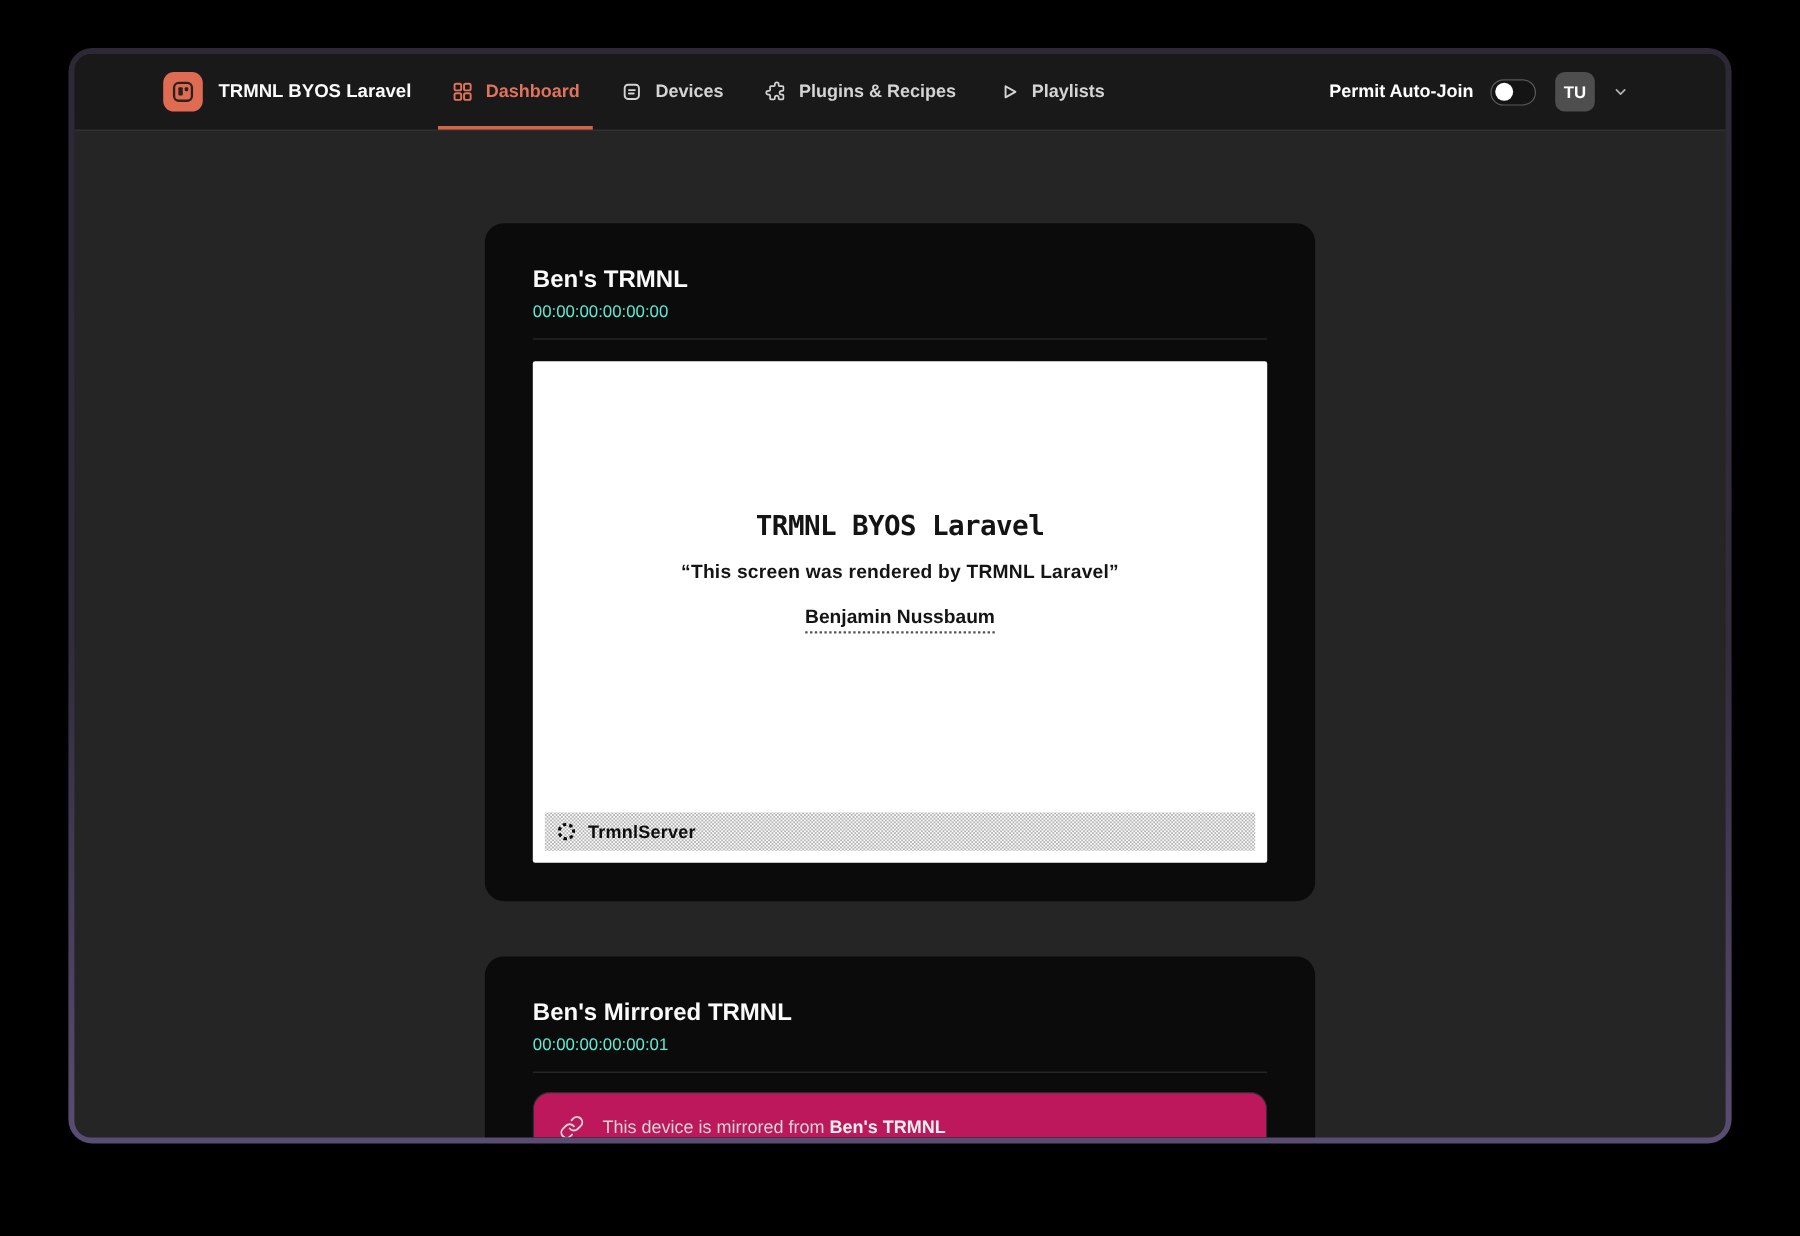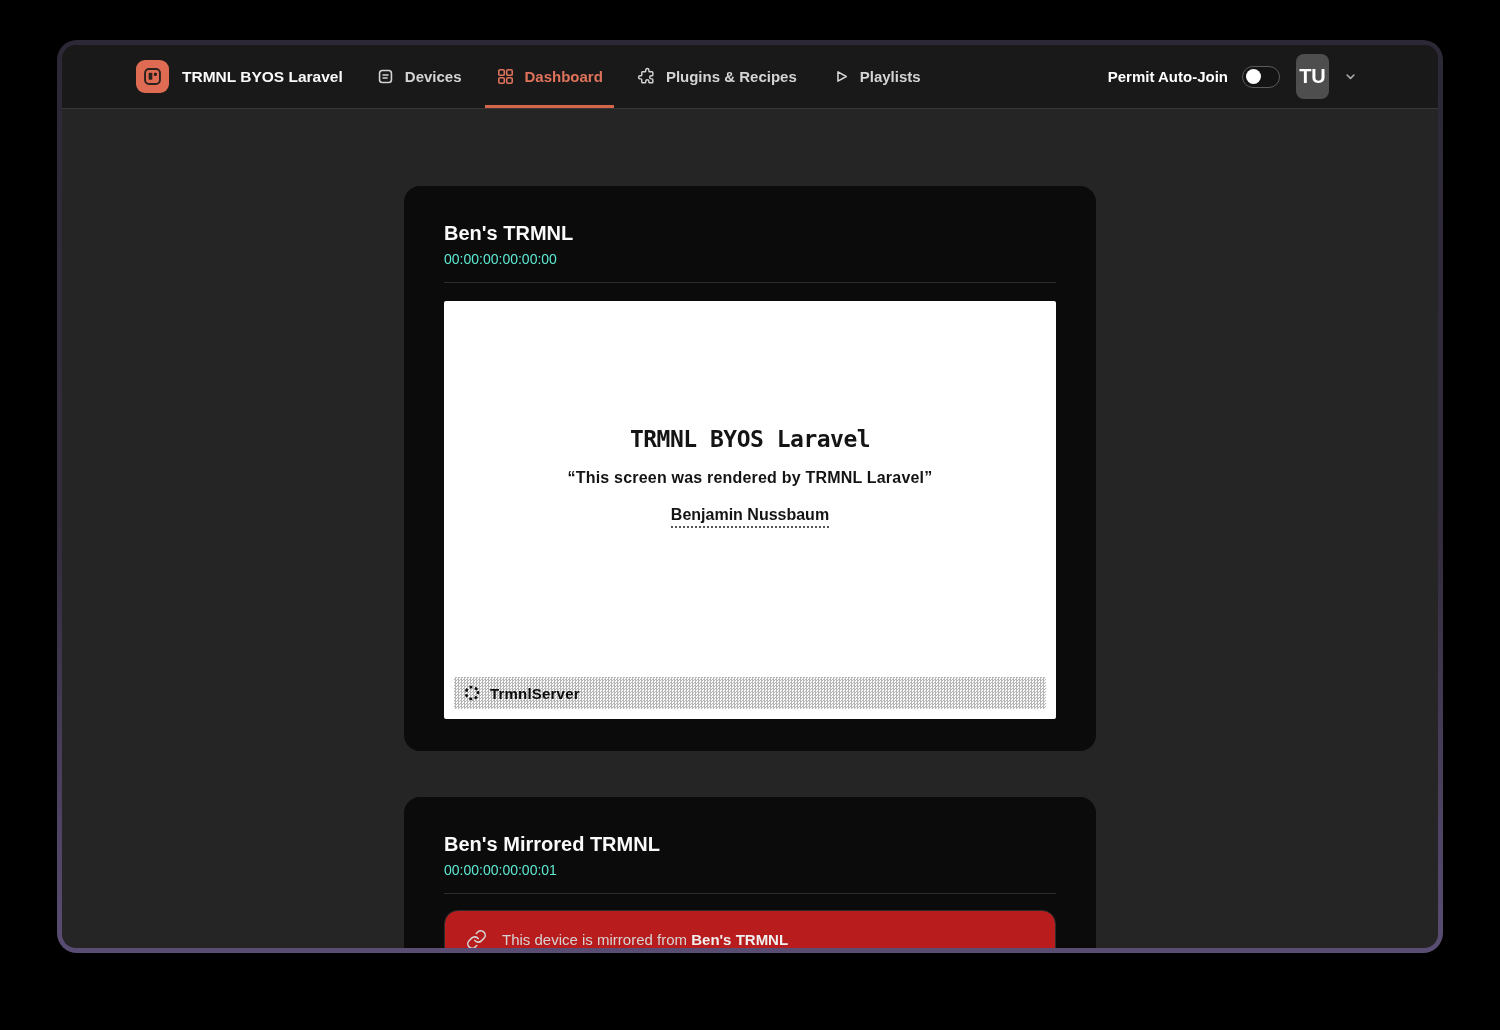--- a/index.html
+++ b/index.html
@@ -29,22 +29,22 @@
          white-space:nowrap; }
   .tab.active { color:#e0735c; border-bottom-color:#d4654a; }
   .tab svg { flex:0 0 auto; }
 
   .nav-right { display:flex; align-items:center; gap:14px; }
   .permit-label { color:#fff; font-weight:700; font-size:15px; white-space:nowrap; }
   .toggle { width:38px; height:22px; border-radius:11px; background:#141414;
             border:1.5px solid #5a5a5a; position:relative; cursor:pointer; }
   .knob { width:15px; height:15px; border-radius:50%; background:#fff;
           position:absolute; left:3px; top:2px; }
-  .avatar { width:33px; height:45px; border-radius:8px; background:#4e4e4e;
-            color:#fff; font-weight:700; font-size:20px; display:flex;
+  .avatar { width:33px; height:33px; border-radius:8px; background:#4e4e4e;
+            color:#fff; font-weight:700; font-size:14px; display:flex;
             align-items:center; justify-content:center; margin-left:2px; cursor:pointer;text-align:right; }
   .chevron { color:#b0b0b0; display:flex; align-items:center; cursor:pointer; }
 
   
   .content { flex:1; overflow:hidden; display:flex; flex-direction:column;
              align-items:center; padding-top:77px; }
   .card { width:692px; background:#0b0b0b; border-radius:16px;
           padding:34px 40px 32px; }
   .card + .card { margin-top:46px; }
   .device-name { color:#fafafa; font-size:20px; font-weight:700; line-height:26px; }
@@ -61,21 +61,21 @@
   .eink-quote { margin-top:17px; font-weight:700; font-size:16px; letter-spacing:.2px; }
   .eink-author { margin-top:19px; font-weight:700; font-size:16px;
                  border-bottom:2px dotted #555; padding-bottom:2px; }
   .screen-bar { flex:0 0 32px; display:flex; align-items:center; gap:9px;
                 padding:0 9px;
                 background-image:conic-gradient(#b5b5b5 25%, #fafafa 0 50%, #b5b5b5 0 75%, #fafafa 0);
                 background-size:3px 3px;margin-top:34px; }
   .bar-label { font-weight:700; font-size:15px; color:#0d0d0d; letter-spacing:.2px; }
 
   
-  .mirror-box { margin-top:16px; height:58px; border-radius:14px; background:#b91c1c;
+  .mirror-box { margin-top:16px; height:58px; border-radius:14px; background:#be185d;
                 border:1px solid #2d2d2d; display:flex; align-items:center;
                 gap:15px; padding:0 21px; color:#d4d4d4; }
   .mirror-text { font-size:15px; }
   .mirror-text .src { color:#efefef; font-weight:700; }
 </style>
 </head>
 <body>
 
 <div class="shell">
   <div class="window">
@@ -87,41 +87,41 @@
             <svg width="21" height="21" viewBox="0 0 24 24" fill="none">
               <rect x="3.5" y="3.5" width="17" height="17" rx="4.5" stroke="#2b221f" stroke-width="2.2"></rect>
               <rect x="7.6" y="7.6" width="4.2" height="8" rx="1" fill="#2b221f"></rect>
               <rect x="13.6" y="7.6" width="3.4" height="3.8" rx="1" fill="#2b221f"></rect>
             </svg>
           </div>
           <span class="app-title">TRMNL BYOS Laravel</span>
         </div>
 
         <nav class="tabs">
-          <div class="tab">
-            <span style="display:flex">
-              <svg width="19" height="19" viewBox="0 0 24 24" fill="none" stroke="currentColor" stroke-width="2" stroke-linecap="round">
-                <rect x="4.5" y="4.5" width="15" height="15" rx="3.5"></rect>
-                <line x1="9" y1="10.2" x2="15.2" y2="10.2"></line>
-                <line x1="9" y1="13.8" x2="14" y2="13.8"></line>
-              </svg>
-            </span>
-            <span>Devices</span>
-          </div>
-
           <div class="tab active">
             <span style="display:flex">
               <svg width="19" height="19" viewBox="0 0 24 24" fill="none" stroke="currentColor" stroke-width="2">
                 <rect x="3.5" y="3.5" width="7" height="7" rx="1.8"></rect>
                 <rect x="13.5" y="3.5" width="7" height="7" rx="1.8"></rect>
                 <rect x="3.5" y="13.5" width="7" height="7" rx="1.8"></rect>
                 <rect x="13.5" y="13.5" width="7" height="7" rx="1.8"></rect>
               </svg>
             </span>
             <span>Dashboard</span>
+          </div>
+
+          <div class="tab">
+            <span style="display:flex">
+              <svg width="19" height="19" viewBox="0 0 24 24" fill="none" stroke="currentColor" stroke-width="2" stroke-linecap="round">
+                <rect x="4.5" y="4.5" width="15" height="15" rx="3.5"></rect>
+                <line x1="9" y1="10.2" x2="15.2" y2="10.2"></line>
+                <line x1="9" y1="13.8" x2="14" y2="13.8"></line>
+              </svg>
+            </span>
+            <span>Devices</span>
           </div>
 
           <div class="tab">
             <span style="display:flex">
               <svg width="19" height="19" viewBox="0 0 24 24" fill="none" stroke="currentColor" stroke-width="1.8" stroke-linejoin="round">
                 <path d="M11 4a2 2 0 114 0v1a1 1 0 001 1h3a1 1 0 011 1v3a1 1 0 01-1 1h-1a2 2 0 100 4h1a1 1 0 011 1v3a1 1 0 01-1 1h-3a1 1 0 01-1-1v-1a2 2 0 10-4 0v1a1 1 0 01-1 1H7a1 1 0 01-1-1v-3a1 1 0 00-1-1H4a2 2 0 110-4h1a1 1 0 001-1V7a1 1 0 011-1h3a1 1 0 001-1V4z"></path>
               </svg>
             </span>
             <span>Plugins &amp; Recipes</span>
           </div>

